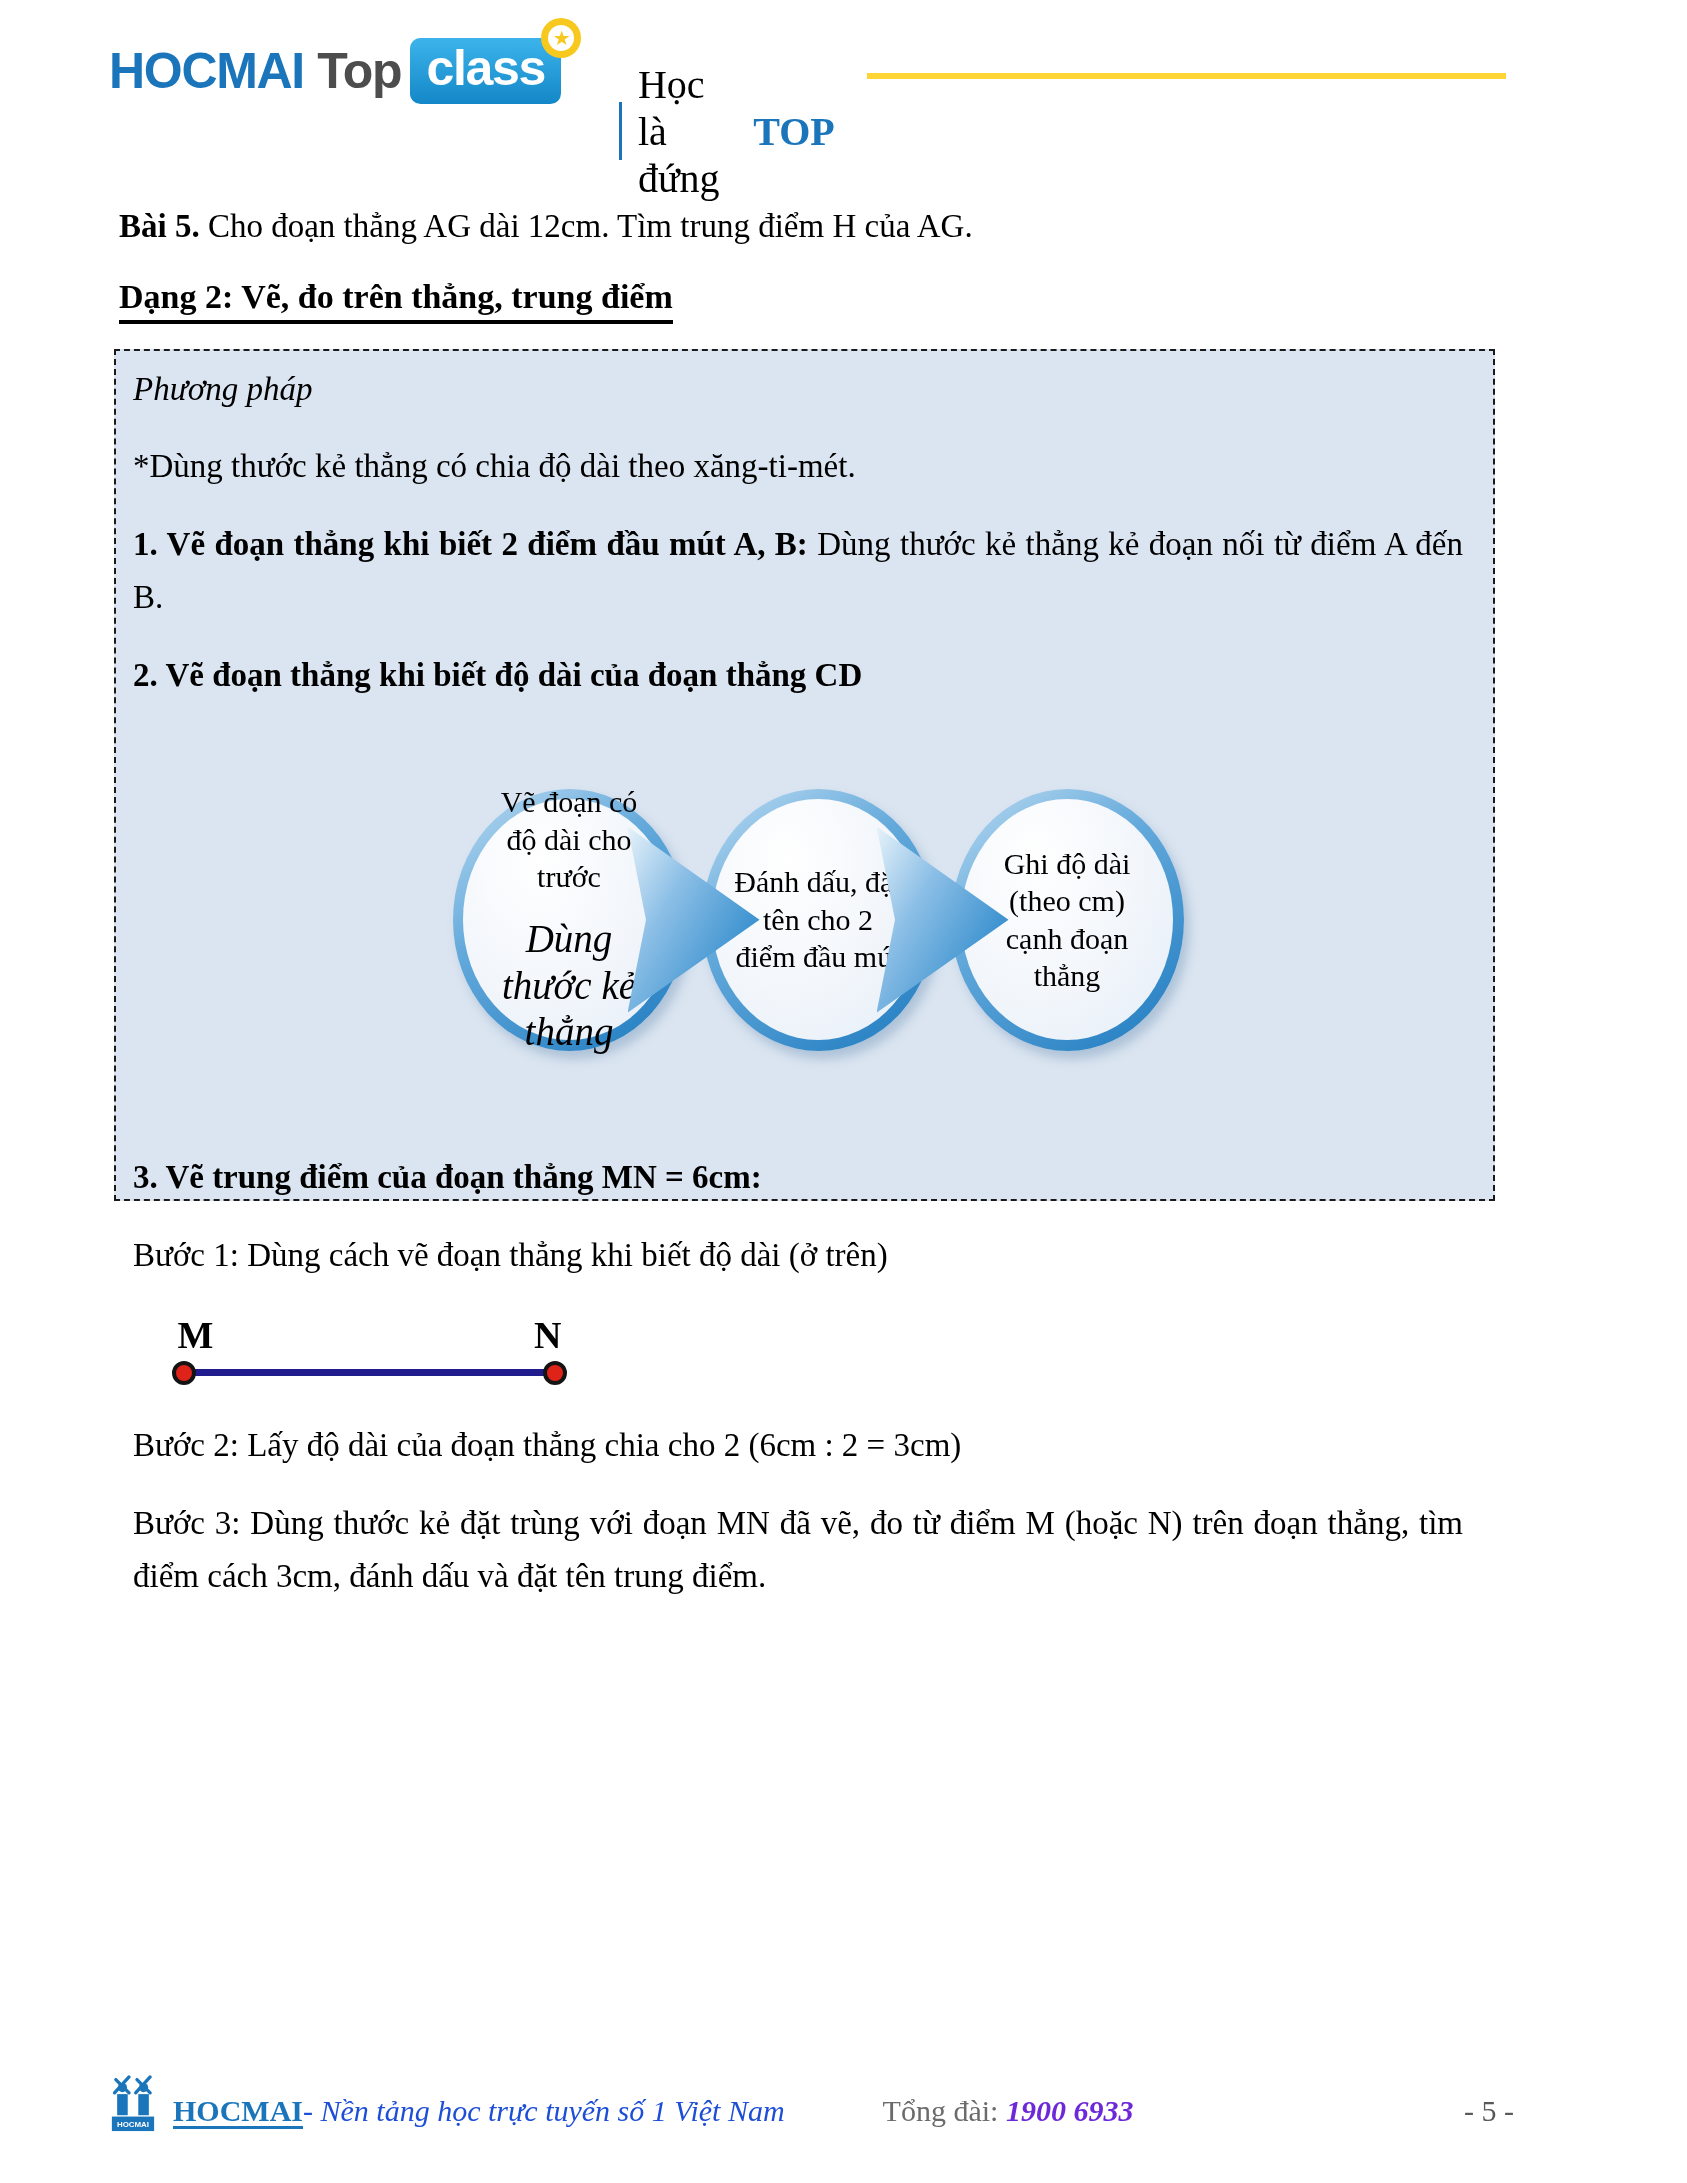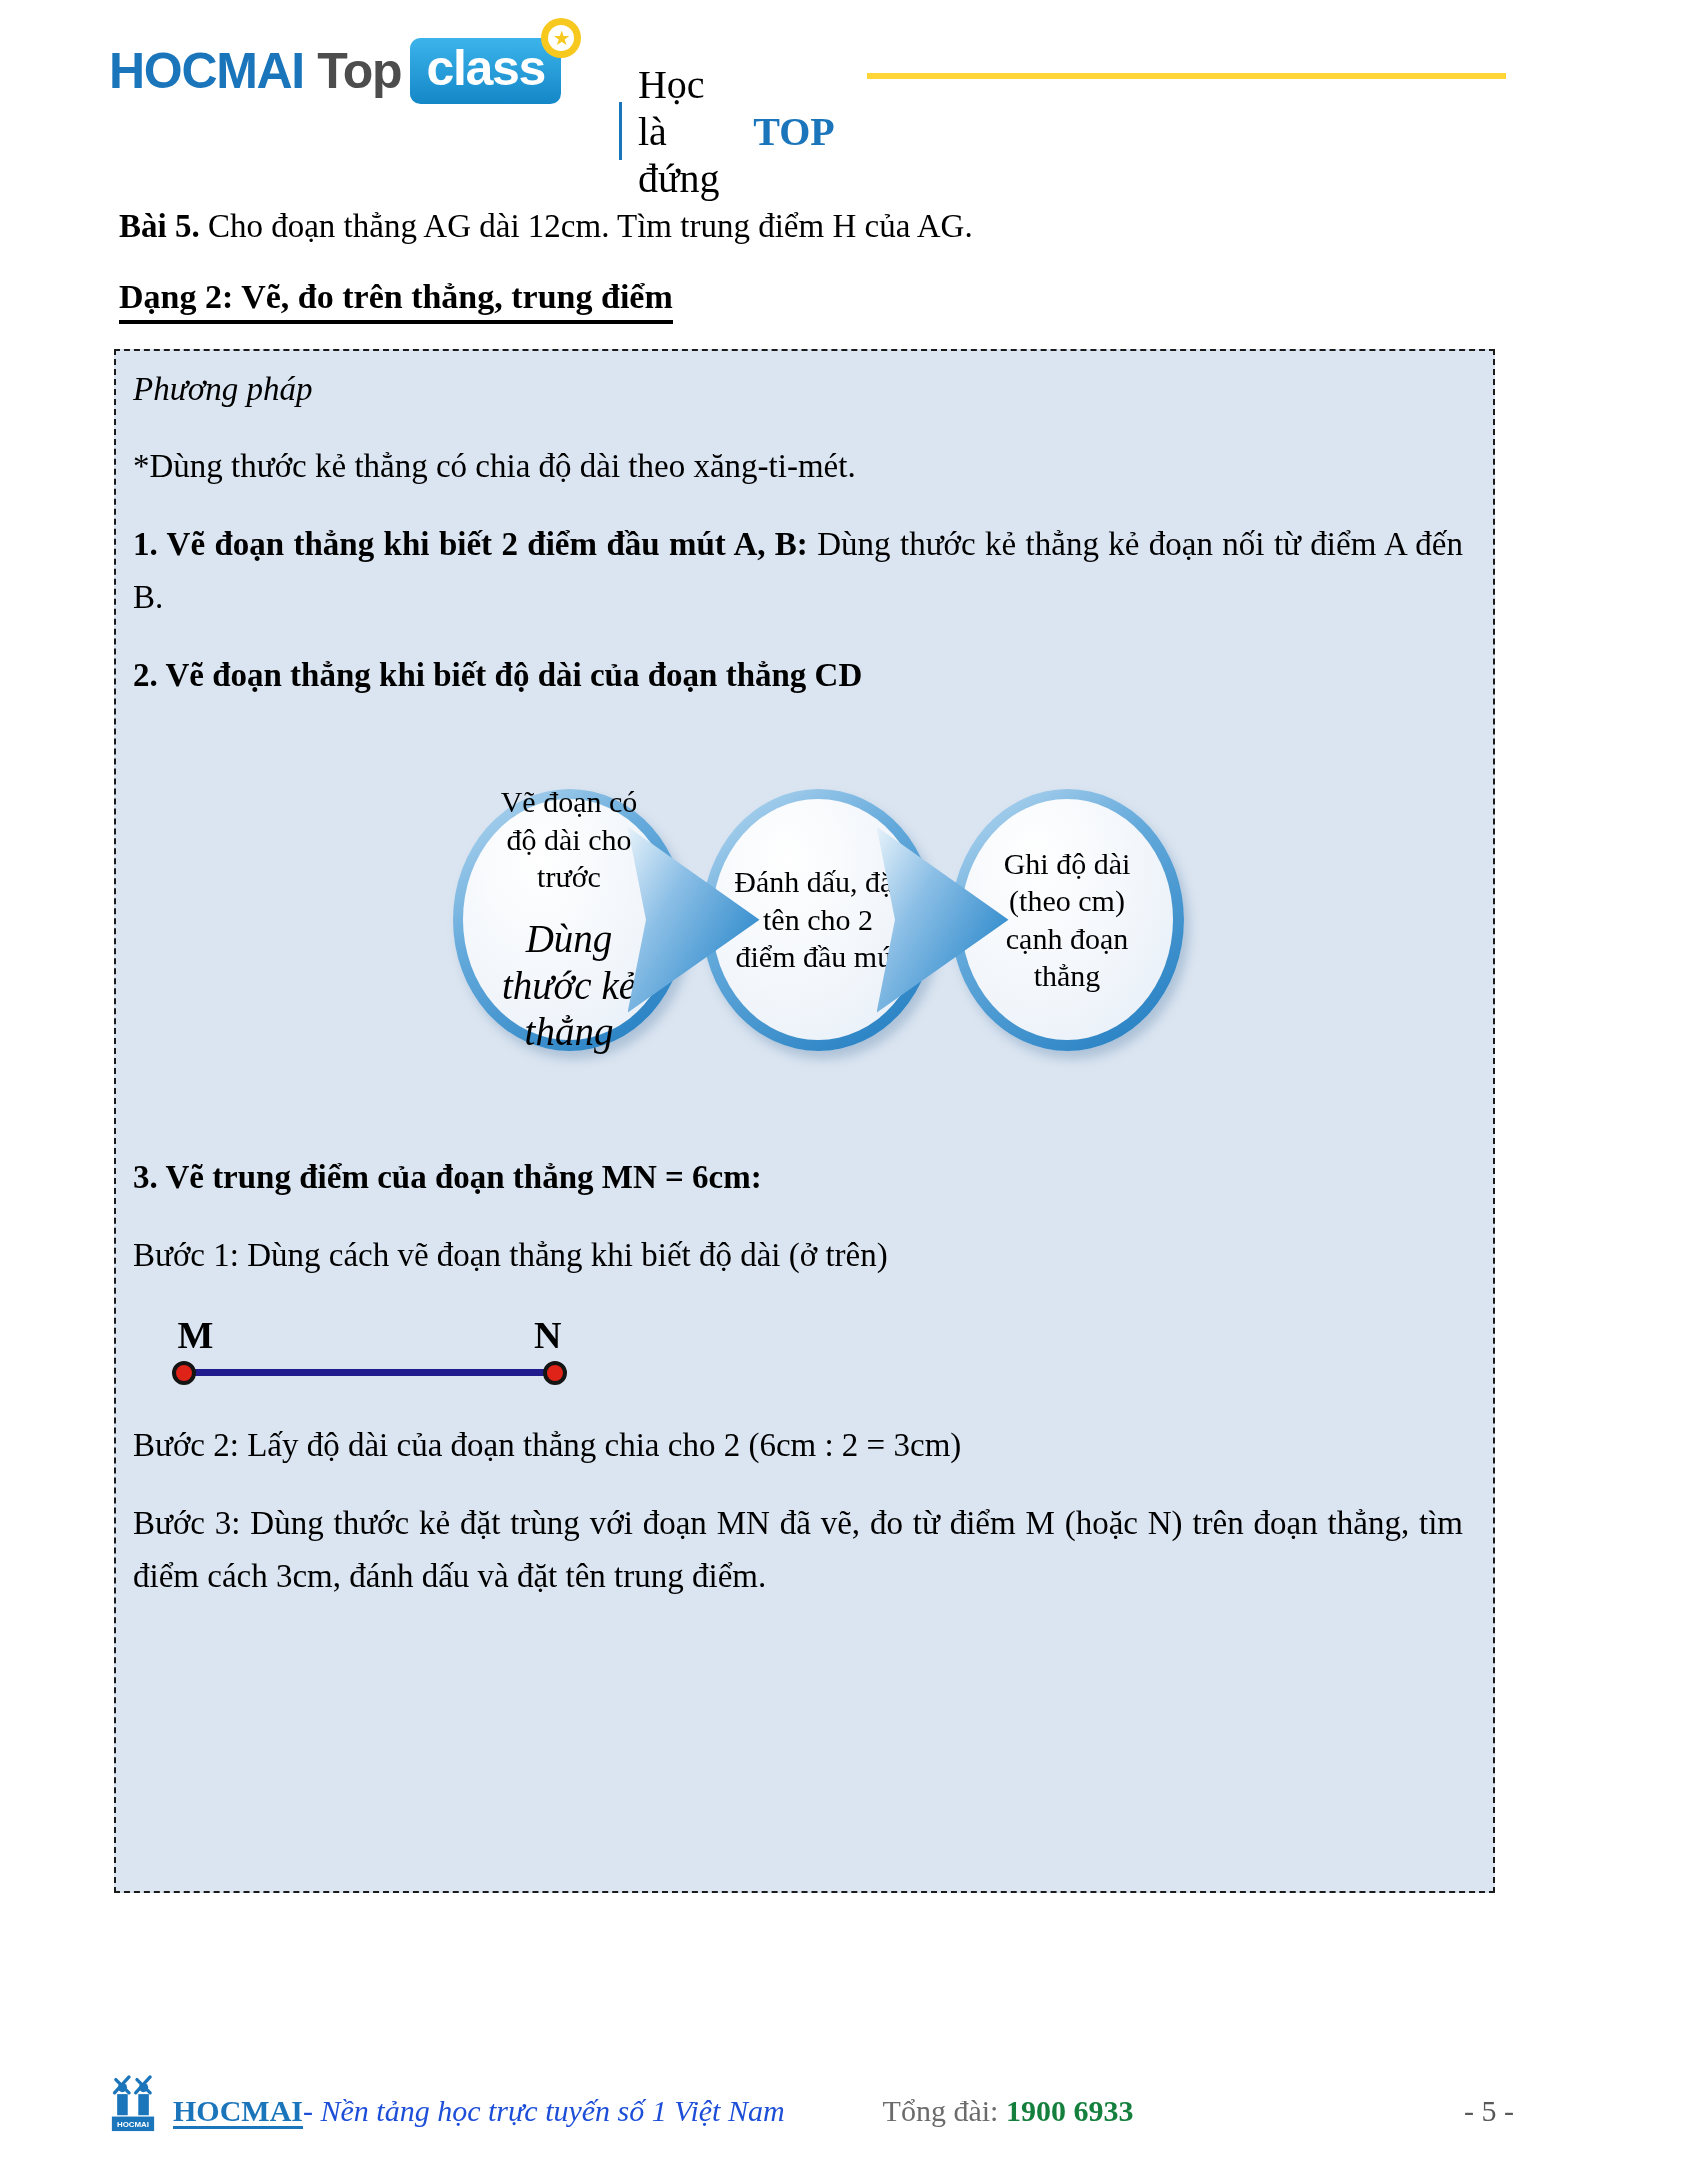--- a/index.html
+++ b/index.html
@@ -23,21 +23,21 @@
   .slogan-row{display:flex;align-items:center;padding-left:34px;}
   .slogan-bar{width:5.3px;height:58px;background:#1b75bb;margin-right:16px;}
   .slogan-text{font-size:40px;color:#000;}
   .slogan-top{font-size:40px;color:#1b75bb;font-weight:bold;margin-left:10.6px;}
   .yellow-rule{height:6.6px;background:#fdd535;margin-top:12px;width:100%;}
   
   .exercise{position:absolute;left:119px;top:171px;right:192px;font-size:33px;line-height:1.35;}
   .section-heading{position:absolute;left:119px;top:250px;font-size:34px;font-weight:bold;}
   .section-heading .underlined{display:inline-block;border-bottom:4.6px solid #000;padding-bottom:4px;}
   
-  .method-box{position:absolute;left:114px;top:349px;width:1381px;height:1544px;box-sizing:border-box;
+  .method-box{position:absolute;left:114px;top:349px;width:1381px;height:852px;box-sizing:border-box;
     background:#dbe5f1;border:2.6px dashed #1a1a1a;padding:9.3px 30px 26.5px 17px;font-size:33px;}
   .method-box p{margin:24px 0 0 0;line-height:1.62;text-align:justify;}
   .method-box p.first{margin-top:2.6px;}
   .mp-title{font-style:italic;}
   
   .diagram{display:flex;align-items:center;justify-content:center;margin:85px 0 0 40px;height:265px;position:relative;}
   .circle{position:relative;width:233px;height:262px;border-radius:50%;flex:0 0 auto;z-index:1;
     background:linear-gradient(145deg,#bddcf2 0%,#63a9db 40%,#2f86c6 85%);
     box-shadow:5.3px 8px 10.6px rgba(90,130,170,0.35);}
   .circle-inner{position:absolute;inset:10.6px;border-radius:50%;
@@ -59,21 +59,21 @@
     background:#e02318;border:4px solid #141414;}
   .seg-dot.m{left:1.3px;}
   .seg-dot.n{left:372px;}
   
   .footer{position:absolute;left:109px;right:173px;bottom:44px;display:flex;align-items:center;font-size:30px;}
   .footer-left{display:flex;align-items:center;}
   .footer-logo{width:48px;height:66px;margin-right:16px;margin-top:-9.3px;flex:0 0 auto;}
   .footer-brand{color:#1b75bb;font-weight:bold;text-decoration:underline;text-decoration-thickness:2.6px;text-underline-offset:5.3px;}
   .footer-suffix{color:#1d4ed8;margin-left:0;font-style:italic;}
   .footer-hotline{color:#6b6b6b;margin-left:98px;white-space:nowrap;}
-  .footer-hotline b{color:#15803d;}
+  .footer-hotline b{color:#6d28d9;font-style:italic;}
   .footer-page{margin-left:auto;color:#595959;white-space:nowrap;}
 </style>
 </head>
 <body>
 
 <div class="header">
   <div class="logo-group">
     <span class="logo-hocmai">HOCMAI</span>
     <span class="logo-top">Top</span>
     <span class="logo-class-box">

